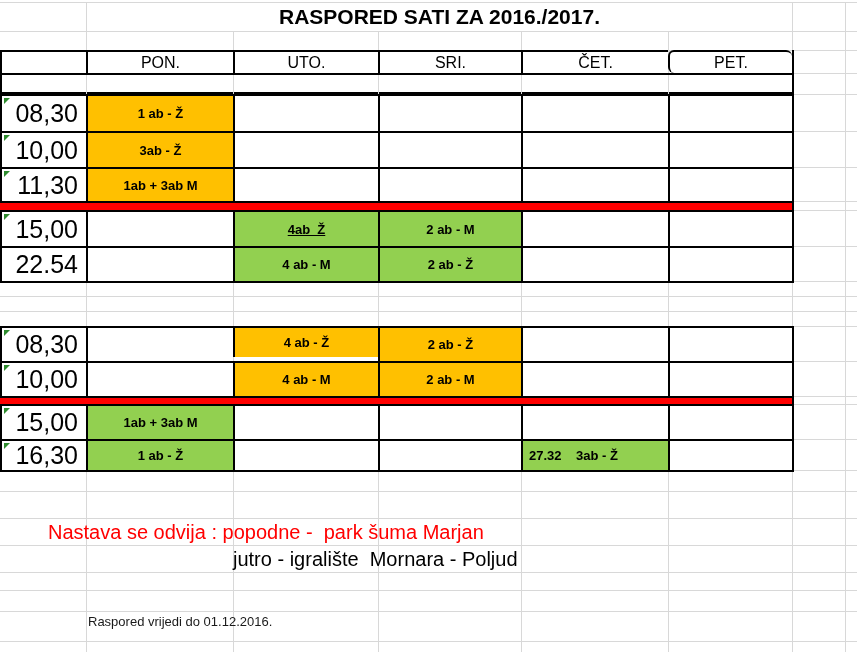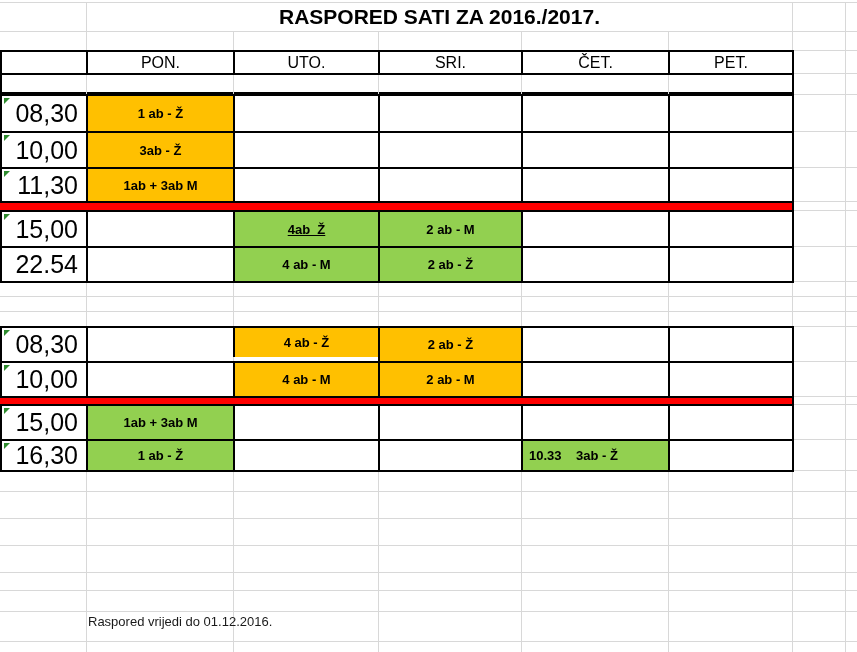--- a/index.html
+++ b/index.html
@@ -64,21 +64,21 @@
       <div class="hline" style="left: 0px; top: 590px; width: 857px; background: rgb(216, 216, 216);"></div>
       <div class="hline" style="left: 0px; top: 611px; width: 857px; background: rgb(216, 216, 216);"></div>
       <div class="hline" style="left: 0px; top: 641px; width: 857px; background: rgb(216, 216, 216);"></div>
     </div>
   <div id="table-layer">
       <div class="cell" style="left: 0px; top: 50px; width: 86px; height: 23px;"></div>
       <div class="cell day-header" style="left: 86px; top: 50px; width: 147px; height: 23px;">PON.</div>
       <div class="cell day-header" style="left: 233px; top: 50px; width: 145px; height: 23px;">UTO.</div>
       <div class="cell day-header" style="left: 378px; top: 50px; width: 143px; height: 23px;">SRI.</div>
       <div class="cell day-header" style="left: 521px; top: 50px; width: 147px; height: 23px;">ČET.</div>
-      <div class="cell day-header" style="left: 668px; top: 50px; width: 124px; height: 23px;">PET.</div>
+      <div class="cell day-header" style="left: 668px; top: 50px; width: 124px; height: 23px; border-radius: 6px;">PET.</div>
       <div class="thinrow" style="left: 0px; top: 73px; width: 794px; height: 21px;"></div>
       <div class="vline" style="left: 86px; top: 75px; height: 19px; background: rgb(216, 216, 216);"></div>
       <div class="vline" style="left: 233px; top: 75px; height: 19px; background: rgb(216, 216, 216);"></div>
       <div class="vline" style="left: 378px; top: 75px; height: 19px; background: rgb(216, 216, 216);"></div>
       <div class="vline" style="left: 521px; top: 75px; height: 19px; background: rgb(216, 216, 216);"></div>
       <div class="vline" style="left: 668px; top: 75px; height: 19px; background: rgb(216, 216, 216);"></div>
       <div class="band" style="left: 0px; top: 201px; width: 794px; height: 11px; background: rgb(255, 0, 0);"></div>
       <div class="cell time-cell" style="left: 0px; top: 94px; width: 86px; height: 37px;">08,30<div class="flag"></div></div>
       <div class="cell entry-text" style="left: 86px; top: 94px; width: 147px; height: 37px; background: rgb(255, 192, 0);">1 ab - Ž</div>
       <div class="cell entry-text" style="left: 233px; top: 94px; width: 145px; height: 37px;"></div>
@@ -127,24 +127,26 @@
       <div class="cell time-cell" style="left: 0px; top: 404px; width: 86px; height: 35px;">15,00<div class="flag"></div></div>
       <div class="cell entry-text" style="left: 86px; top: 404px; width: 147px; height: 35px; background: rgb(146, 208, 80);">1ab + 3ab M</div>
       <div class="cell entry-text" style="left: 233px; top: 404px; width: 145px; height: 35px;"></div>
       <div class="cell entry-text" style="left: 378px; top: 404px; width: 143px; height: 35px;"></div>
       <div class="cell entry-text" style="left: 521px; top: 404px; width: 147px; height: 35px;"></div>
       <div class="cell entry-text" style="left: 668px; top: 404px; width: 124px; height: 35px;"></div>
       <div class="cell time-cell" style="left: 0px; top: 439px; width: 86px; height: 31px;">16,30<div class="flag"></div></div>
       <div class="cell entry-text" style="left: 86px; top: 439px; width: 147px; height: 31px; background: rgb(146, 208, 80);">1 ab - Ž</div>
       <div class="cell entry-text" style="left: 233px; top: 439px; width: 145px; height: 31px;"></div>
       <div class="cell entry-text" style="left: 378px; top: 439px; width: 143px; height: 31px;"></div>
-      <div class="cell entry-text align-left" style="left: 521px; top: 439px; width: 147px; height: 31px; background: rgb(146, 208, 80);">10.33    3ab - Ž</div>
+      <div class="cell entry-text align-left" style="left: 521px; top: 439px; width: 147px; height: 31px; background: rgb(146, 208, 80);">27.32    3ab - Ž</div>
       <div class="cell entry-text" style="left: 668px; top: 439px; width: 124px; height: 31px;"></div>
       <div class="blackline" style="left: 792px; top: 326px; width: 2px; height: 146px;"></div>
       <div class="blackline" style="left: 0px; top: 470px; width: 794px; height: 2px;"></div>
     </div>
 
   <div class="title-cell">
     <span>RASPORED SATI ZA 2016./2017.</span>
   </div>
 
+  <div class="note" style="left:48px;top:519px;color:#FF0000;">Nastava se odvija : popodne -  park šuma Marjan</div>
+  <div class="note" style="left:233px;top:546px;color:#000;">jutro - igralište  Mornara - Poljud</div>
   <div class="footer-note" style="left:88px;top:614px;">Raspored vrijedi do 01.12.2016.</div>
 </div>
 
 </body></html>

